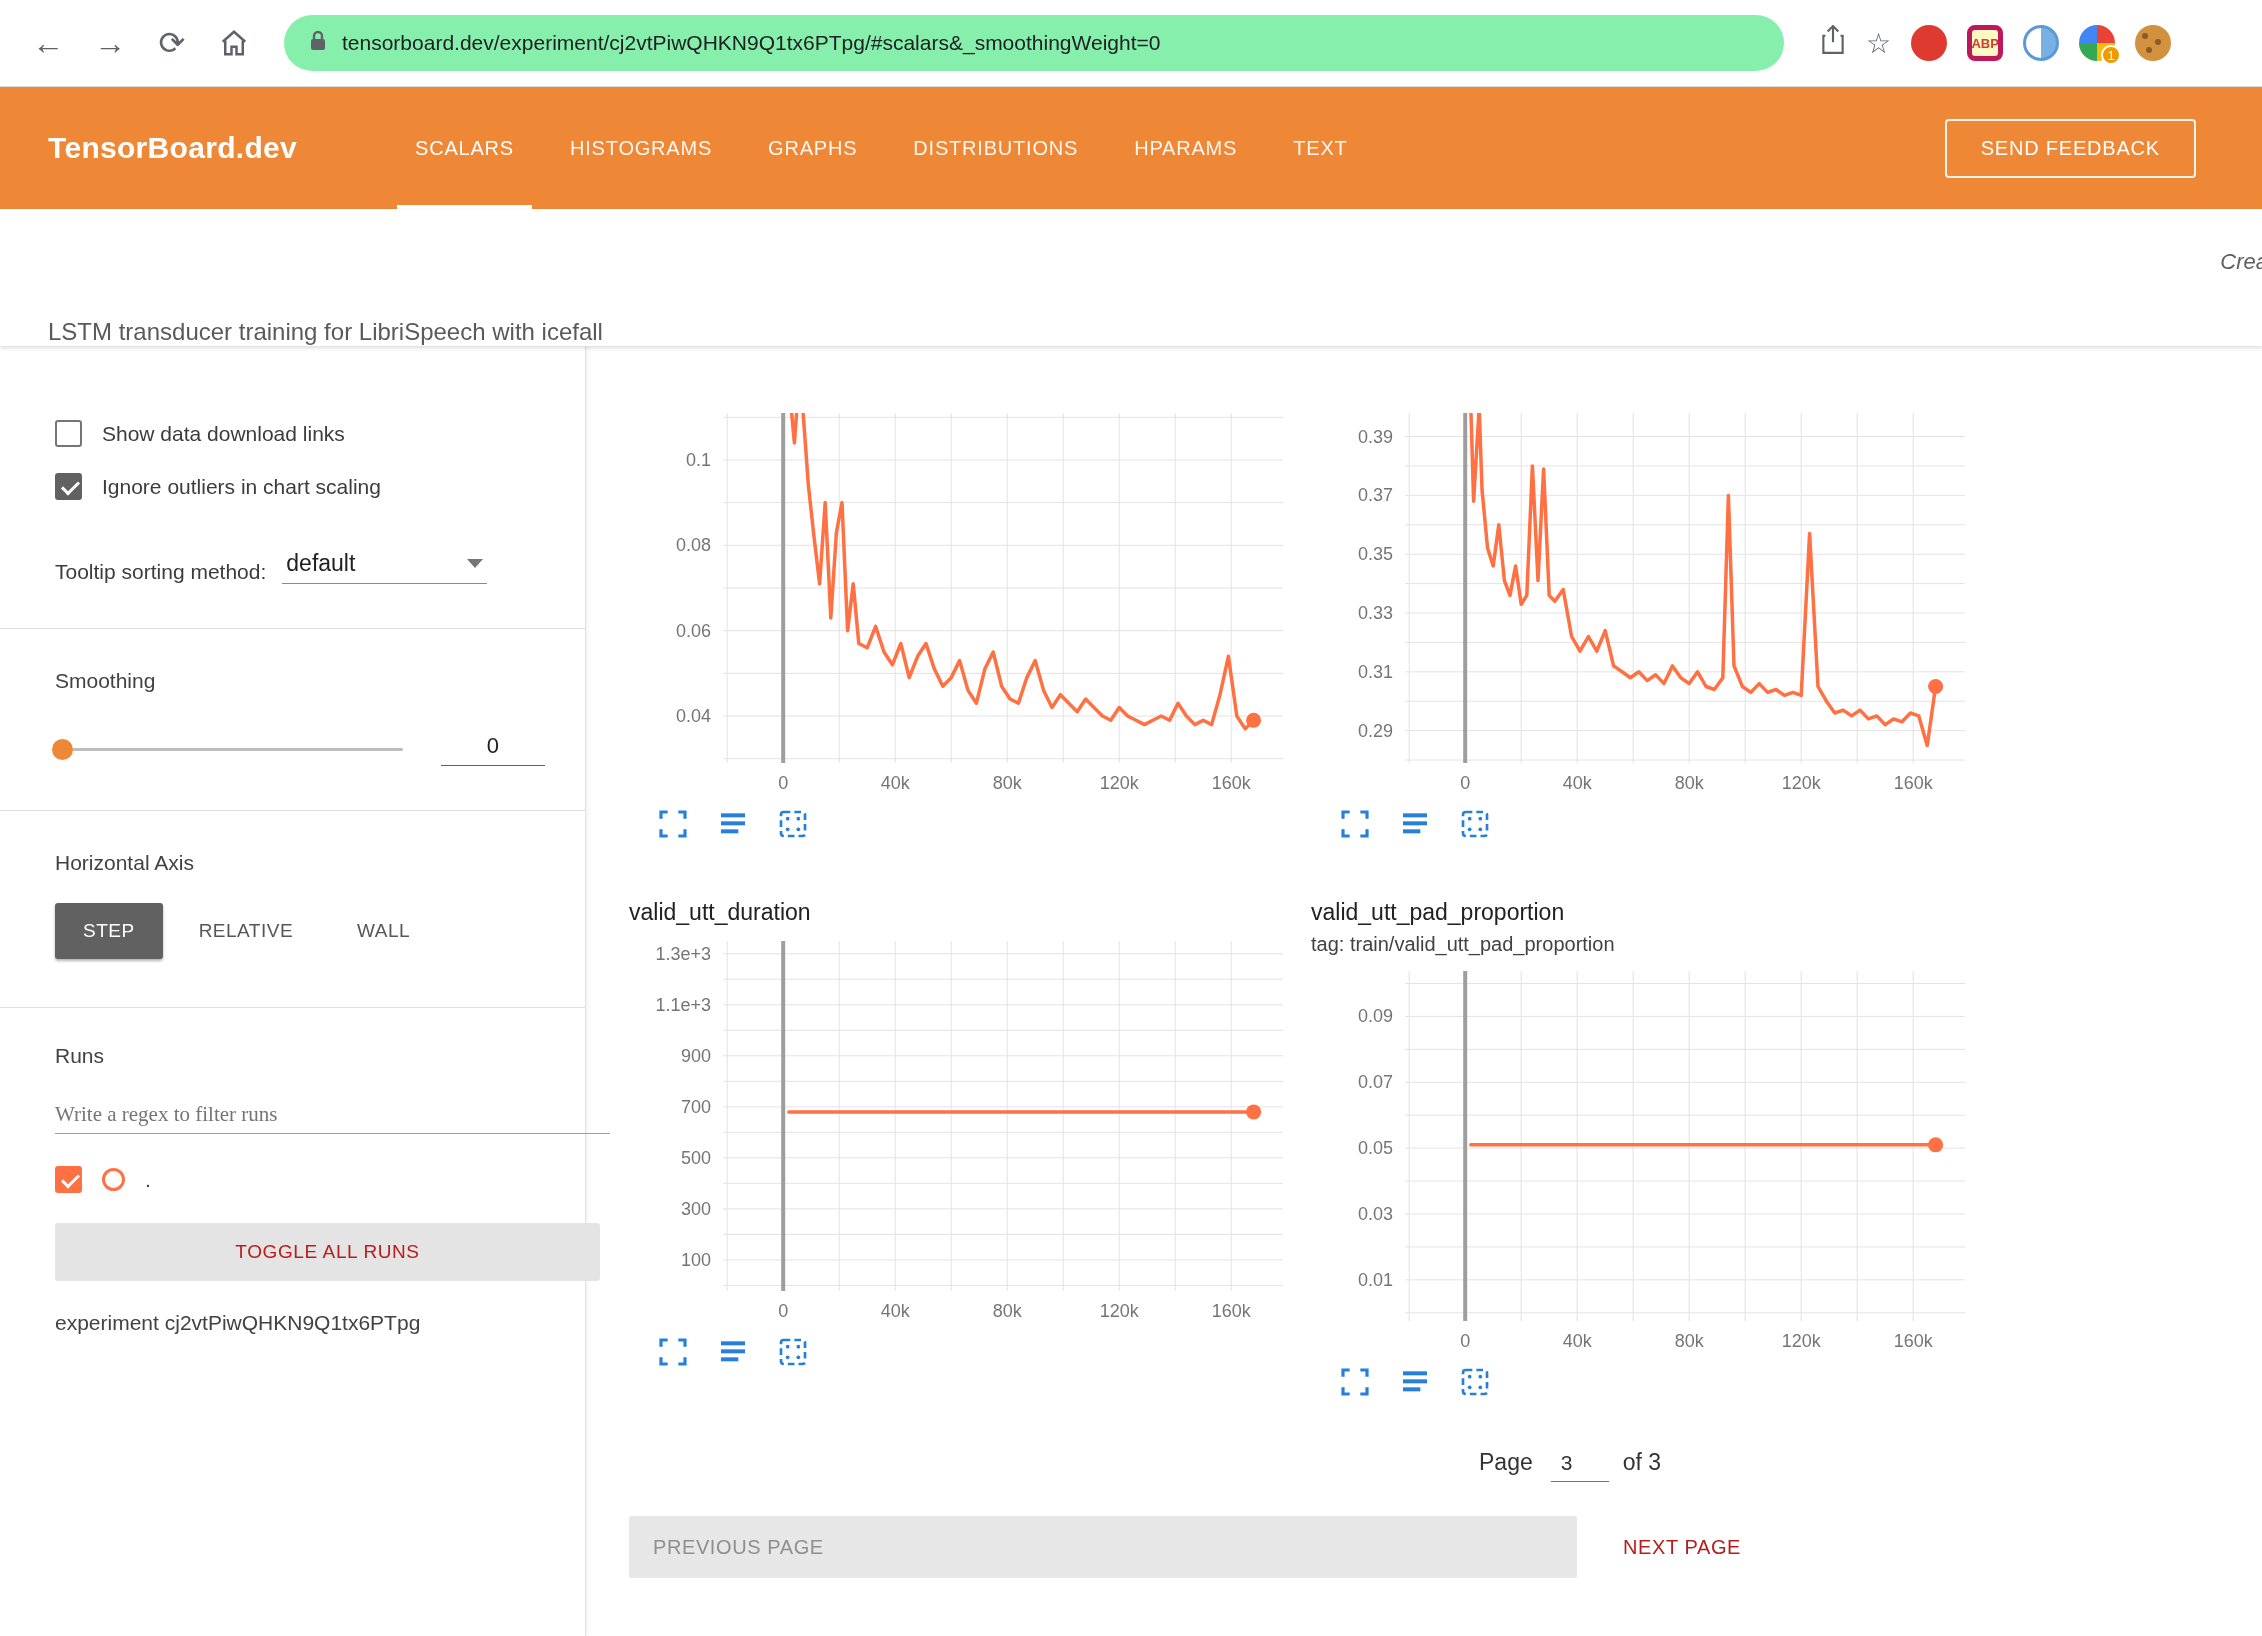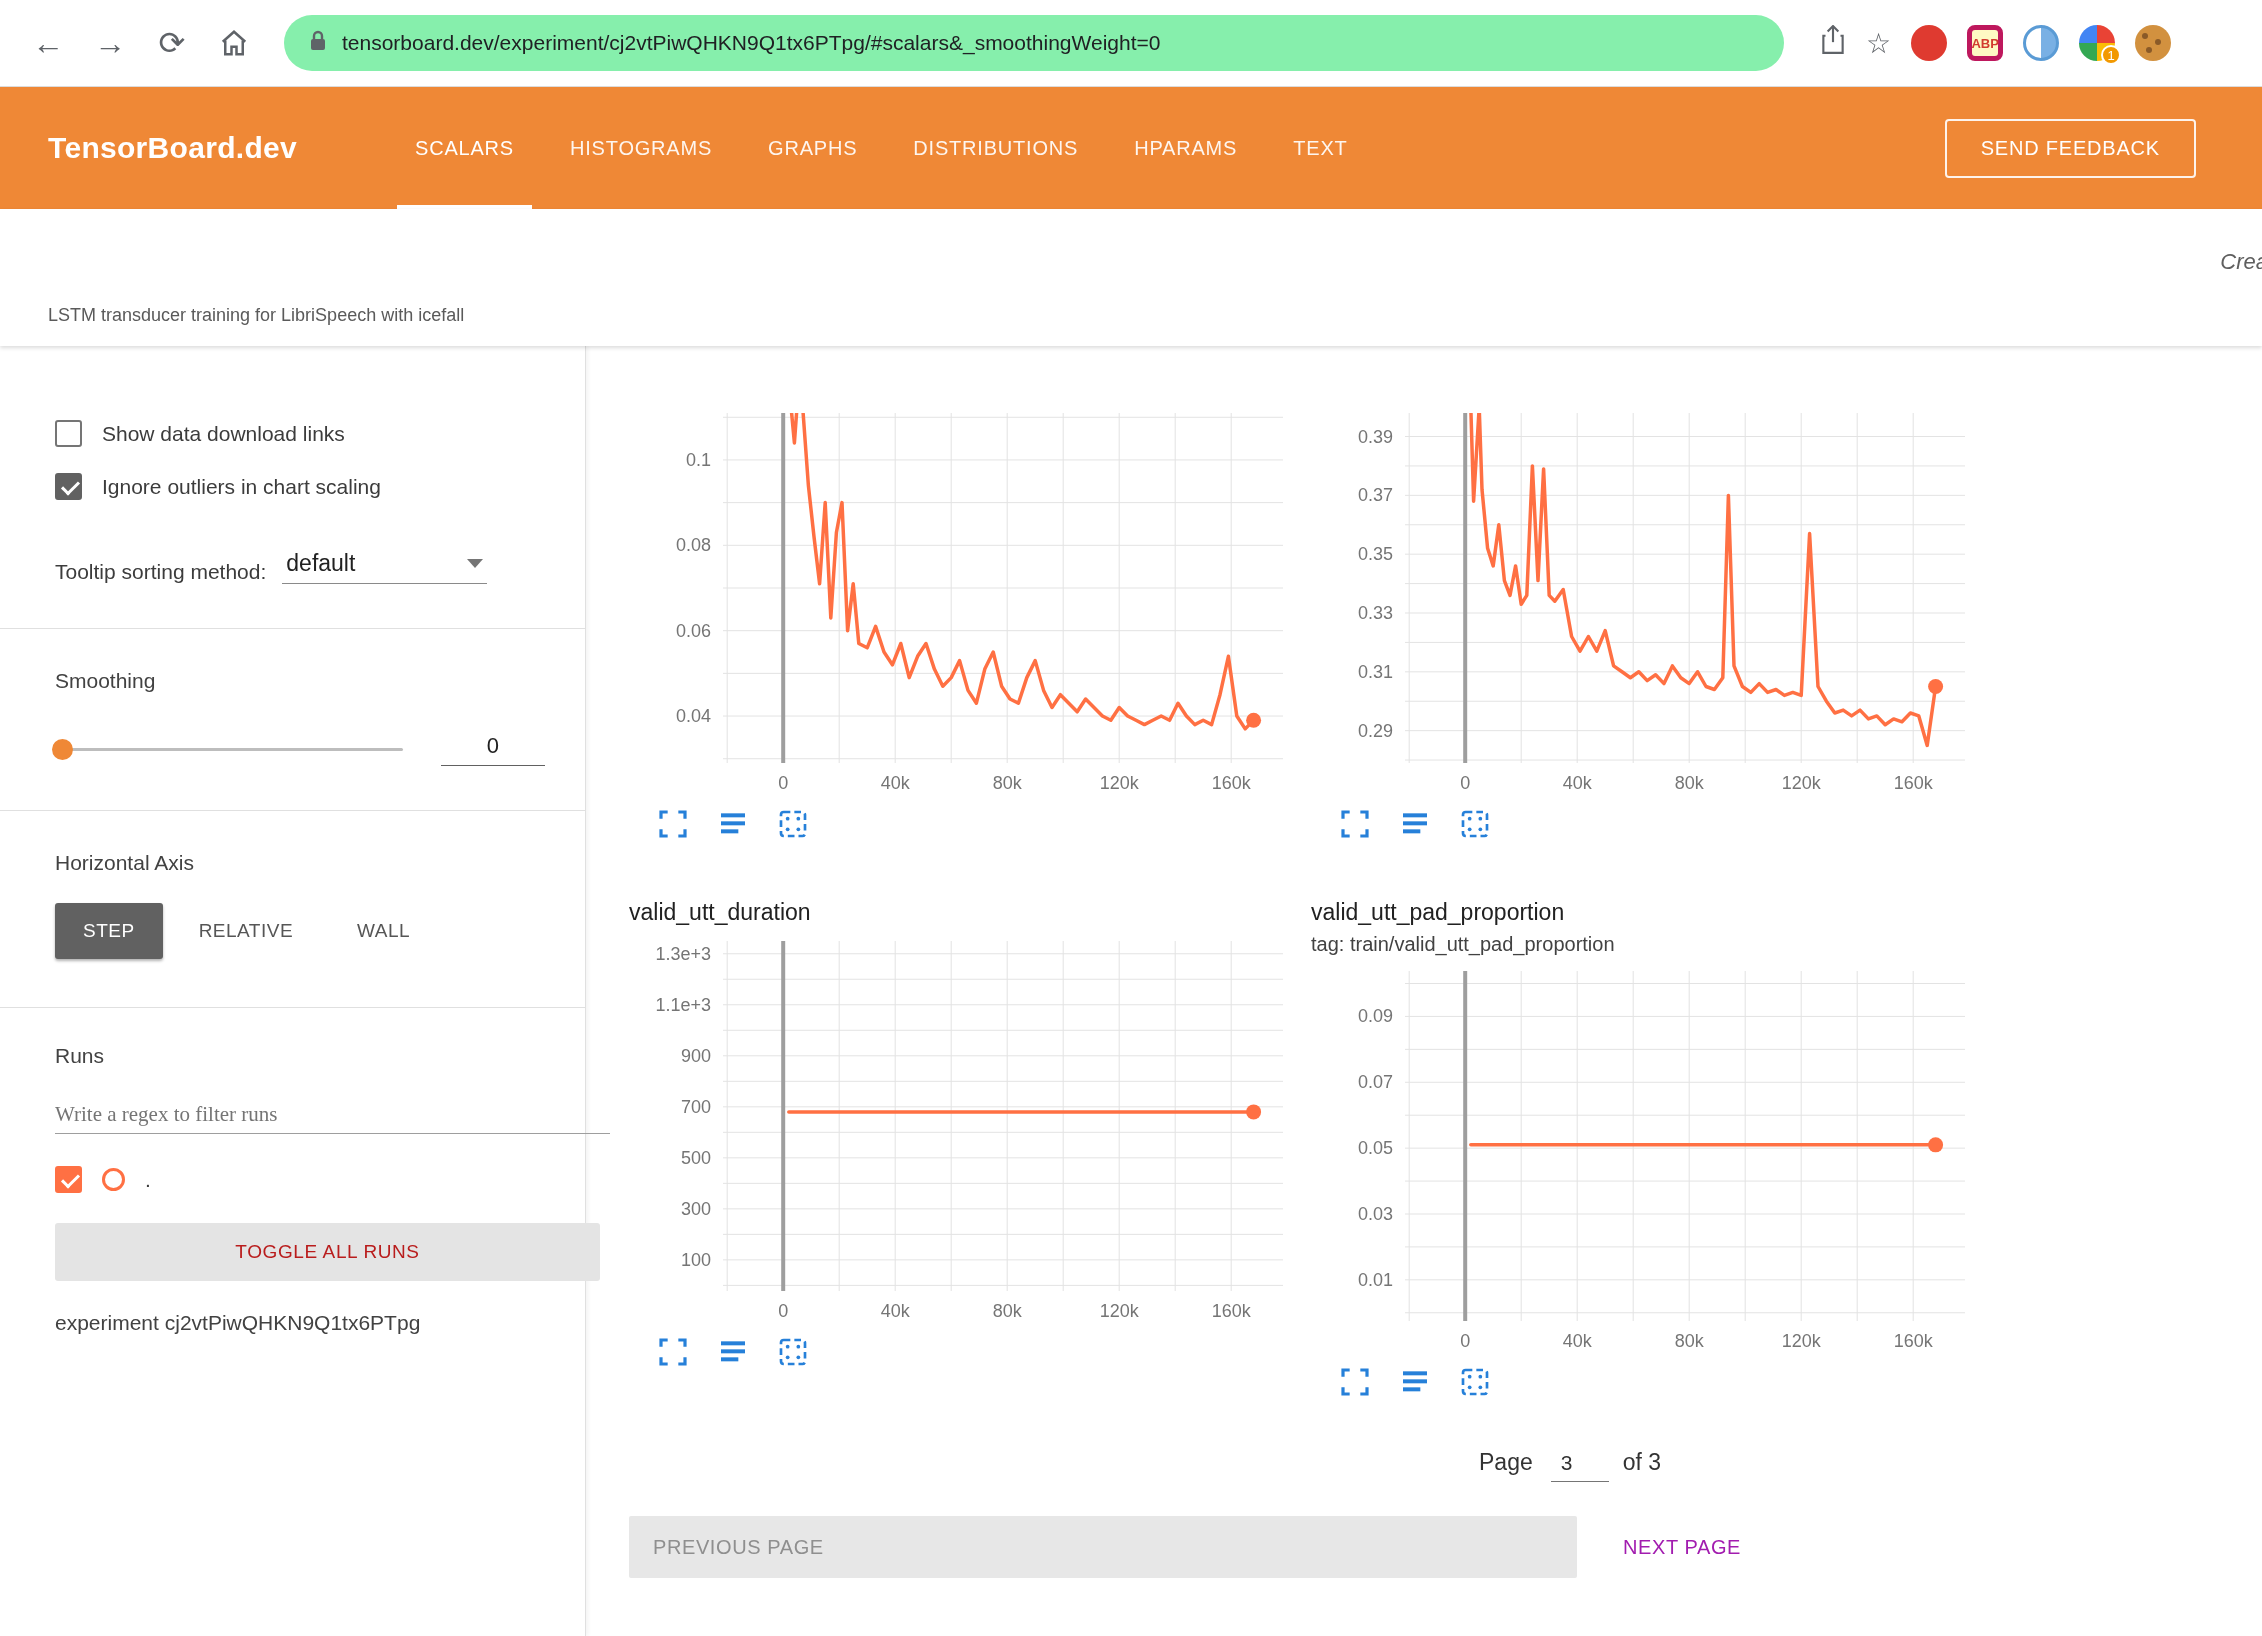--- a/index.html
+++ b/index.html
@@ -38,21 +38,21 @@
     color:rgba(255,255,255,.92); font-size:20px; letter-spacing:.8px; cursor:pointer; }
   .tb-tab.active { color:#fff; }
   .tb-tab.active::after { content:""; position:absolute; left:10px; right:10px; bottom:0; height:4px; background:#fff; }
   .tb-spacer { flex:1; }
   .feedback-btn { border:2px solid rgba(255,255,255,.9); border-radius:4px; color:#fff;
     font-size:20px; letter-spacing:.8px; padding:16px 34px; background:transparent; cursor:pointer; margin-right:18px; }
 
   
   .subheader { height:137px; position:relative; background:#fff; box-shadow:0 2px 4px rgba(0,0,0,.14); z-index:5; }
   .created-clip { position:absolute; top:40px; right:-6px; font-size:22px; font-style:italic; color:#5f5f5f; }
-  .exp-title { position:absolute; left:48px; bottom:20px; font-size:18px; color:#5a5a5a; }
+  .exp-title { position:absolute; left:48px; bottom:0; font-size:24px; color:#5a5a5a; }
 
   
   .content { display:flex; height:1290px; }
   .sidebar { width:586px; flex:none; background:#fff; border-right:1px solid #e0e0e0;
     box-shadow:2px 0 4px rgba(0,0,0,.05); padding-top:74px; position:relative; z-index:2; }
   .side-pad { padding-left:55px; padding-right:40px; }
   .check-row { display:flex; align-items:center; gap:20px; margin-bottom:26px; }
   .cb { width:27px; height:27px; border:2px solid #757575; border-radius:3px; flex:none;
     position:relative; cursor:pointer; background:#fff; }
   .cb.checked { background:#616161; border-color:#616161; }
@@ -100,21 +100,21 @@
   .pagination { display:flex; align-items:baseline; margin-top:48px; margin-left:850px; }
   .page-label { font-size:23px; color:#333; }
   .page-input { width:58px; border:none; border-bottom:1px solid #757575; text-align:left;
     font-size:21px; color:#333; margin:0 14px 0 18px; padding:2px 2px 6px 10px; outline:none;
     font-family:"Liberation Sans", sans-serif; background:transparent; }
   .of-label { font-size:23px; color:#333; }
   .pager-btns { display:flex; align-items:center; gap:46px; margin-top:34px; }
   .prev-btn { width:948px; height:62px; background:#e7e7e7; border:none; border-radius:2px;
     text-align:left; padding-left:24px; color:#8f8f8f; font-size:20px; letter-spacing:.6px;
     cursor:pointer; font-family:"Liberation Sans", sans-serif; }
-  .next-btn { background:transparent; border:none; color:#a21caf; font-size:20px; letter-spacing:.6px;
+  .next-btn { background:transparent; border:none; color:#b91c1c; font-size:20px; letter-spacing:.6px;
     cursor:default; font-family:"Liberation Sans", sans-serif; }
 </style>
 </head>
 <body>
 
 <div class="browser-bar">
   <div class="nav-glyph">←</div>
   <div class="nav-glyph">→</div>
   <div class="nav-glyph">⟳</div>
   <div class="nav-glyph">

